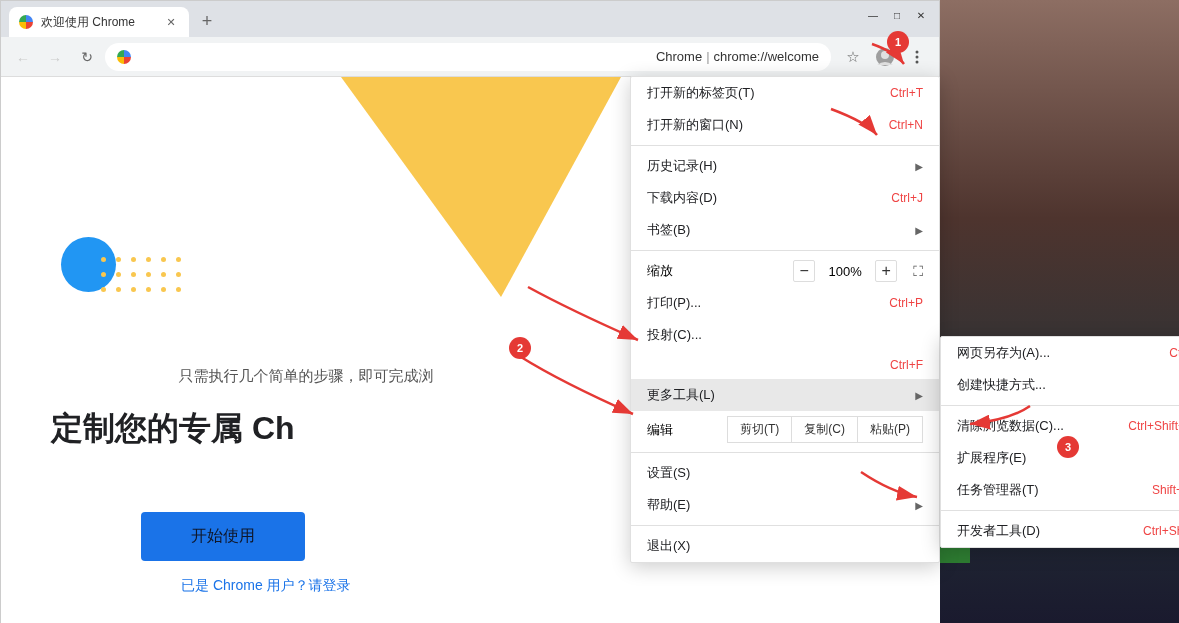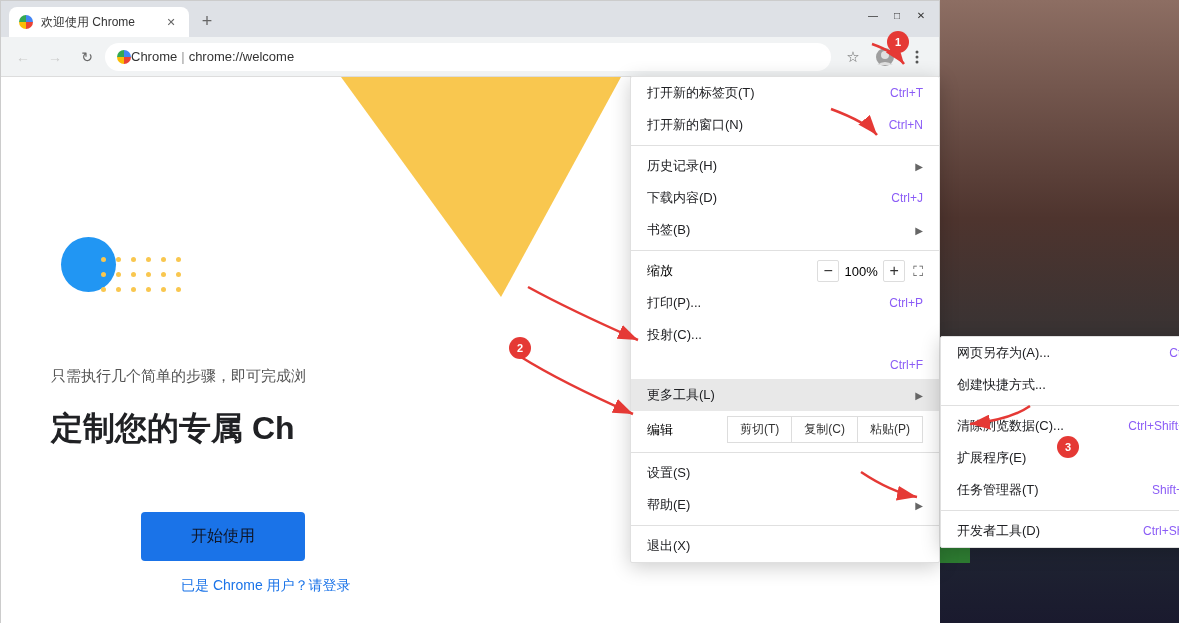--- a/index.html
+++ b/index.html
@@ -130,23 +130,24 @@
     .nav-btn.disabled { color: #ccc; cursor: default; }
 
     .address-bar {
       flex: 1;
       height: 28px;
       background: #fff;
       border-radius: 14px;
       display: flex;
       align-items: center;
       padding: 0 12px;
-      gap: 0;
+      gap: 8px;
       font-size: 13px;
       color: #333;
+      justify-content: space-between;
     }
 
     .address-favicon {
       width: 14px;
       height: 14px;
       border-radius: 50%;
       background: conic-gradient(#4285f4 0deg 90deg, #ea4335 90deg 180deg, #fbbc05 180deg 270deg, #34a853 270deg 360deg);
       flex-shrink: 0;
     }
 
@@ -232,20 +233,21 @@
       background: #f9c74f;
     }
 
     .page-subtitle {
       position: absolute;
       top: 290px;
       left: 50px;
       right: 380px;
       font-size: 15px;
       color: #555;
+      text-align: center;
     }
 
     .page-title {
       position: absolute;
       top: 330px;
       left: 50px;
       font-size: 32px;
       font-weight: bold;
       color: #202124;
     }
@@ -308,21 +310,21 @@
 
     .menu-item.highlighted {
       background: #e8eaf6;
     }
 
     .menu-item-label {
       flex: 1;
     }
 
     .menu-item-shortcut {
-      color: #8b5cf6;
+      color: #ef4444;
       margin-left: auto;
       font-size: 12px;
     }
 
     .menu-item-arrow {
       color: #666;
       font-size: 10px;
       margin-left: 6px;
     }
 
@@ -330,21 +332,21 @@
       height: 1px;
       background: #e0e0e0;
       margin: 4px 0;
     }
 
     
     .zoom-row {
       display: flex;
       align-items: center;
       padding: 5px 16px;
-      gap: 0;
+      gap: 8px;
     }
 
     .zoom-label { flex: 1; }
 
     .zoom-btn {
       width: 22px;
       height: 22px;
       display: flex;
       align-items: center;
       justify-content: center;

